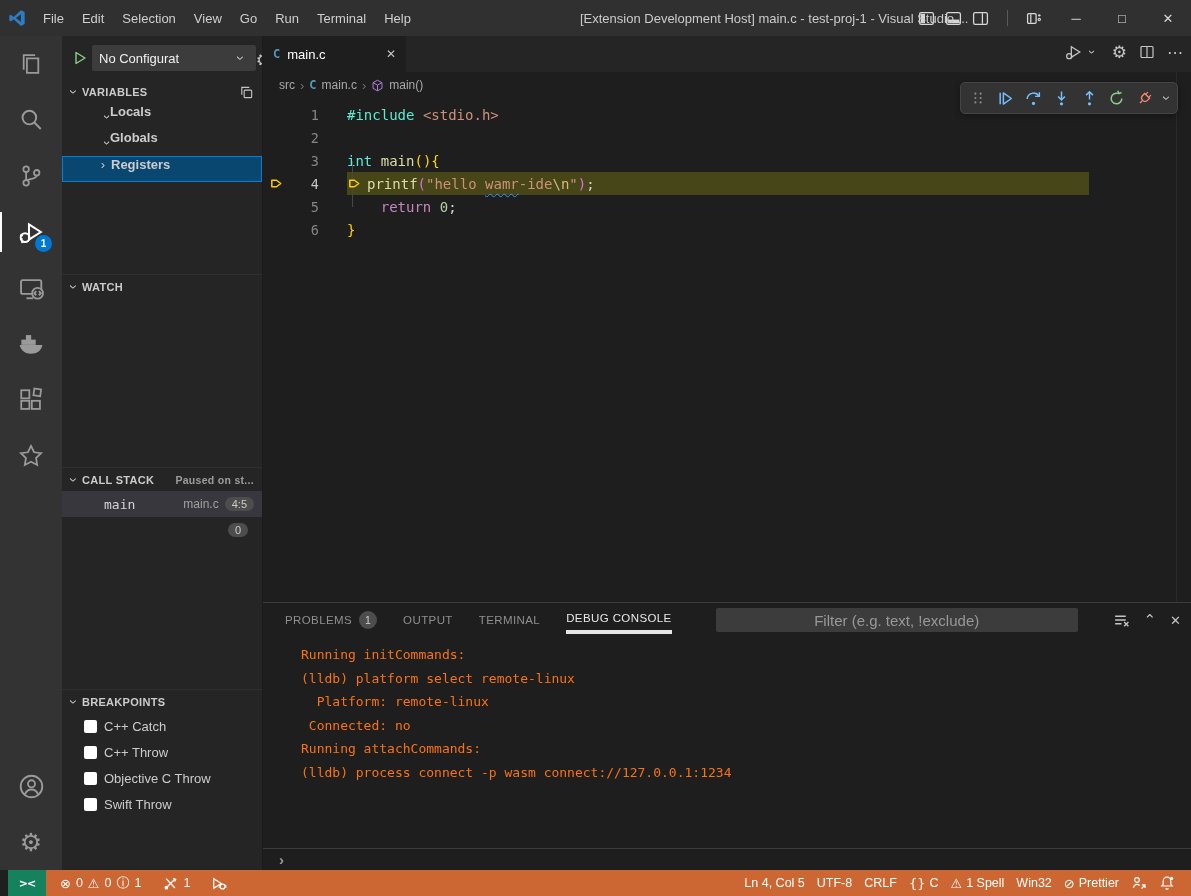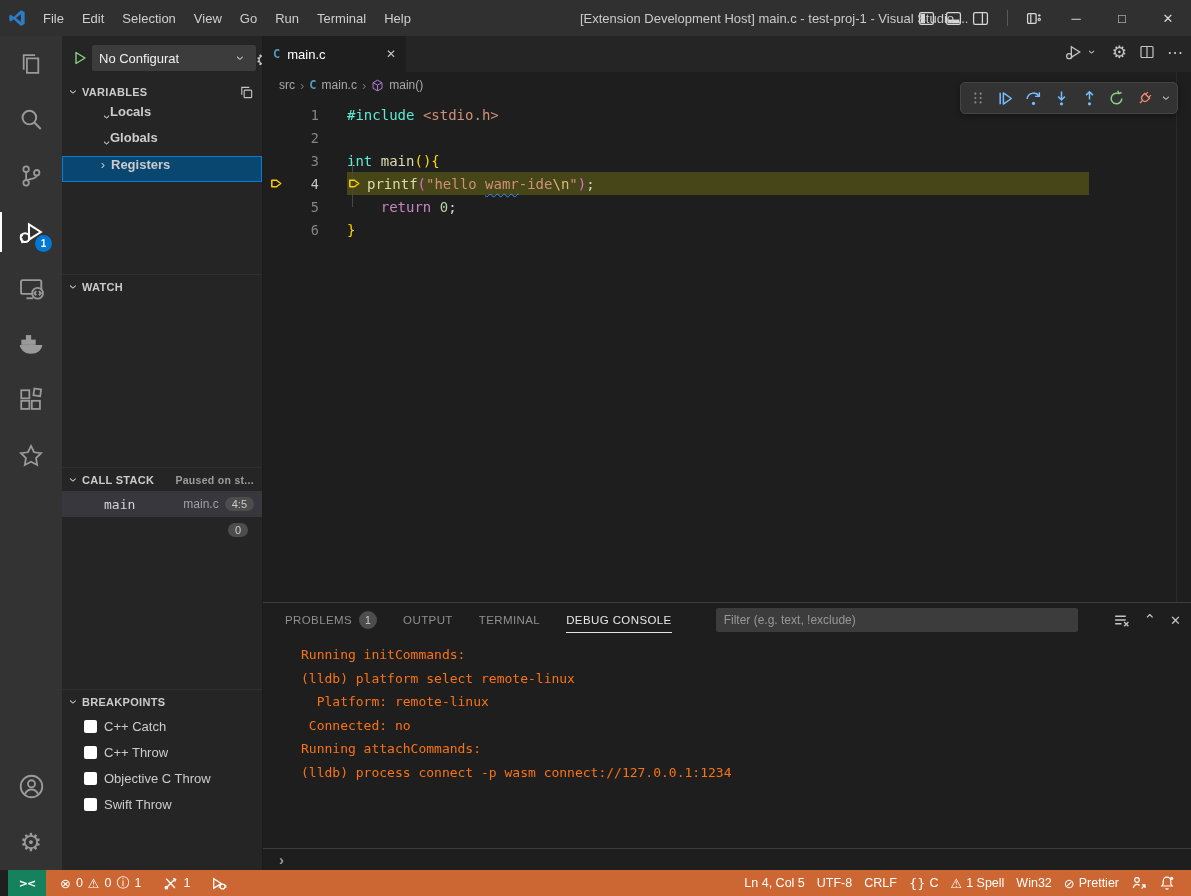--- a/index.html
+++ b/index.html
@@ -95,27 +95,27 @@
   .editor-actions { position:absolute; top:6px; right:8px; display:flex; align-items:center; gap:12px; color:#c5c5c5; }
   .ed-act { display:flex; align-items:center; }
 
   .editor-right-line { position:absolute; right:14px; top:36px; bottom:0; width:1px; background:#2a2a2a; }
 
   
   .panel { flex:1; border-top:1px solid #3c3c3c; display:flex; flex-direction:column; background:#1e1e1e; position:relative; }
   .panel-header { height:34px; display:flex; align-items:center; padding:0 10px 0 22px; }
   .panel-tabs { display:flex; gap:26px; align-items:center; }
   .panel-tab { font-size:11.5px; letter-spacing:.4px; color:#8f8f8f; padding:6px 0; display:flex; align-items:center; gap:7px; }
-  .panel-tab.active { color:#e7e7e7; border-bottom:1px solid #e5e5e5; }
+  .panel-tab.active { color:#e7e7e7; border-bottom:4px solid #e5e5e5; }
   .tab-badge { background:#4d4d4d; color:#d0d0d0; width:18px; height:18px; border-radius:9px; font-size:10.5px;
     display:flex; align-items:center; justify-content:center; }
   .filter-box { margin-left:44px; width:362px; height:24px; background:#3c3c3c; border-radius:2px; display:flex; align-items:center;
     padding:0 8px; }
-  .filter-box input { background:transparent; border:none; outline:none; color:#cccccc; font-size:12px; width:100%;
-    font-family:"Liberation Sans", sans-serif; }
+  .filter-box input { background:transparent; border:none; outline:none; color:#cccccc; font-size:15px; width:100%;
+    font-family:"Liberation Sans", sans-serif;text-align:center; }
   .filter-box input::placeholder { color:#989898; }
   .panel-icons { margin-left:auto; display:flex; gap:14px; align-items:center; color:#c5c5c5; }
   .console { flex:1; padding:6px 0 0 38px; font-family:"DejaVu Sans Mono", monospace; font-size:13px; overflow:hidden; }
   .console-line { height:23.5px; white-space:pre; color:#f97316; display:flex; align-items:center; }
   .console-input { height:22px; border-top:1px solid #3c3c3c; display:flex; align-items:center; padding-left:16px; }
   .prompt-chev { color:#9a9a9a; font-size:15px; font-weight:bold; }
 
   
   .statusbar { height:26px; background:#cc6633; display:flex; align-items:stretch; font-size:12.5px; color:#ffffff; }
   .sb-corner { width:8px; background:#1f1f1f; }

